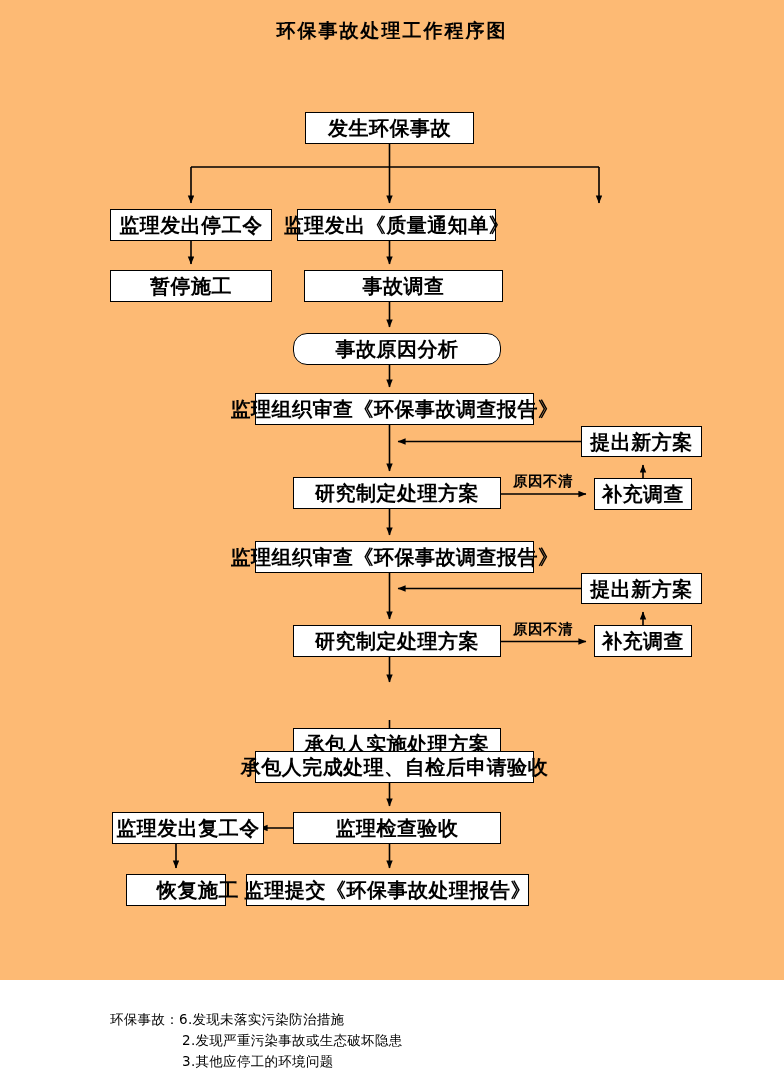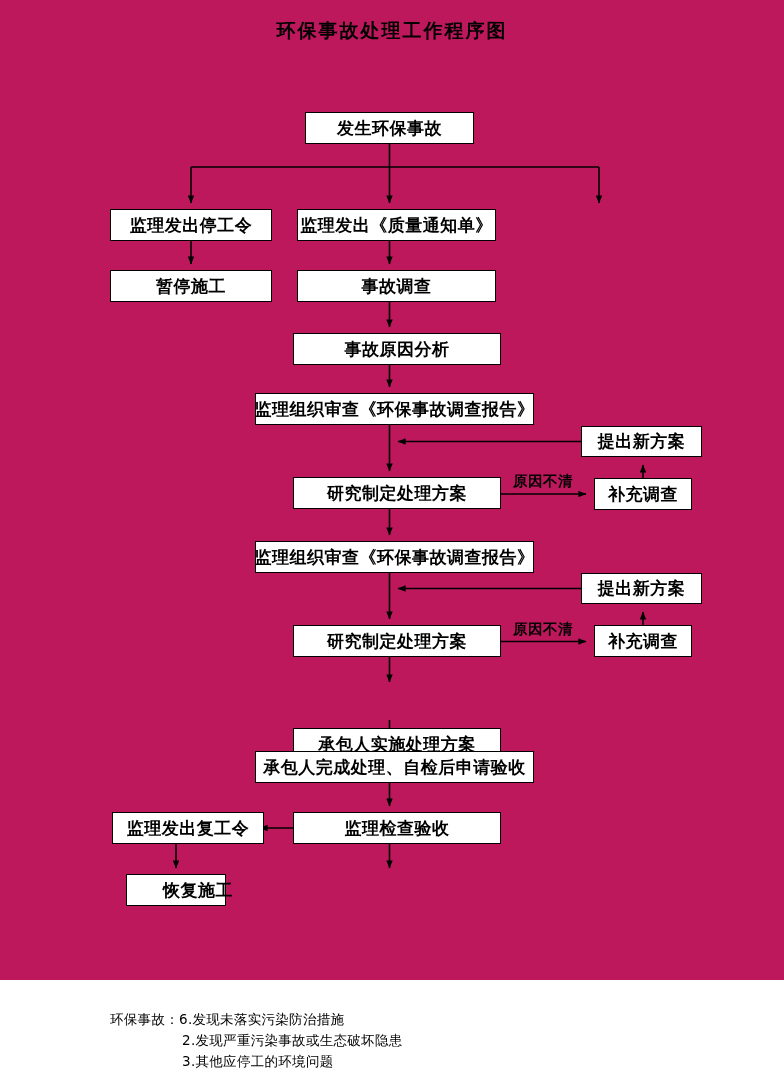--- a/index.html
+++ b/index.html
@@ -13,21 +13,21 @@
     height: 1070px;
     position: relative;
     font-family: "DejaVu Sans", "Liberation Sans", sans-serif;
     color: #000000;
     overflow: hidden;
   }
   #page {
     position: relative;
     width: 784px;
     height: 980px;
-    background: #be185d;
+    background: #fdba74;
   }
   #chart-title {
     position: absolute;
     left: 0;
     top: 18px;
     width: 784px;
     text-align: center;
     font-size: 19px;
     font-weight: 700;
     letter-spacing: 2px;
@@ -35,21 +35,21 @@
     white-space: nowrap;
   }
   .node {
     position: absolute;
     box-sizing: border-box;
     border: 1.6px solid #000000;
     background: #ffffff;
     display: flex;
     align-items: center;
     justify-content: center;
-    font-size: 17px;
+    font-size: 20px;
     font-weight: 700;
     letter-spacing: 0.5px;
     line-height: 1;
     white-space: nowrap;
     font-family: "DejaVu Sans", "Liberation Sans", sans-serif;
   }
   .edge-label {
     position: absolute;
     font-size: 14.5px;
     font-weight: 700;
@@ -147,23 +147,23 @@
 
   <div class="node" style="left:305px; top:112px; width:169px; height:32px;">发生环保事故</div>
 
   <div class="node" style="left:110px; top:209px; width:162px; height:32px;">监理发出停工令</div>
 
   <div class="node" style="left:297px; top:209px; width:199px; height:32px;">监理发出《质量通知单》</div>
 
 
   <div class="node" style="left:110px; top:270px; width:162px; height:32px;">暂停施工</div>
 
-  <div class="node" style="left:297px; top:270px; width:199px; height:32px;text-align:center;">事故调查</div>
-
-  <div class="node" style="left:293px; top:333px; width:208px; height:32px;">事故原因分析</div>
+  <div class="node" style="left:304px; top:270px; width:199px; height:32px;text-align:center;">事故调查</div>
+
+  <div class="node" style="left:293px; top:333px; width:208px; height:32px;border-radius:14px;">事故原因分析</div>
 
   <div class="node" style="left:255px; top:393px; width:279px; height:32px;">监理组织审查《环保事故调查报告》</div>
 
   <div class="node" style="left:581px; top:426px; width:121px; height:31px;">提出新方案</div>
 
   <div class="node" style="left:293px; top:477px; width:208px; height:32px;">研究制定处理方案</div>
 
   <div class="node" style="left:594px; top:478px; width:98px; height:32px;">补充调查</div>
 
   <div class="node" style="left:255px; top:541px; width:279px; height:32px;">监理组织审查《环保事故调查报告》</div>
@@ -177,20 +177,21 @@
   <div class="node" style="left:293px; top:688px; width:208px; height:32px;margin-top:40px;">承包人实施处理方案</div>
 
   <div class="node" style="left:255px; top:751px; width:279px; height:32px;">承包人完成处理、自检后申请验收</div>
 
   <div class="node" style="left:112px; top:812px; width:152px; height:32px;">监理发出复工令</div>
 
   <div class="node" style="left:293px; top:812px; width:208px; height:32px;">监理检查验收</div>
 
   <div class="node" style="left:126px; top:874px; width:100px; height:32px;padding-left:44px;">恢复施工</div>
 
+  <div class="node" style="left:246px; top:874px; width:283px; height:32px;">监理提交《环保事故处理报告》</div>
 
   <div class="edge-label" style="left:513px; top:472px;">原因不清</div>
 
   <div class="edge-label" style="left:513px; top:620px;">原因不清</div>
 
   <div id="footnote">
     <span class="fn-line"><span>环保事故：</span><span>6.发现未落实污染防治措施</span></span>
     <span class="fn-line"><span class="fn-indent"></span><span>2.发现严重污染事故或生态破坏隐患</span></span>
     <span class="fn-line"><span class="fn-indent"></span><span>3.其他应停工的环境问题</span></span>
   </div>

